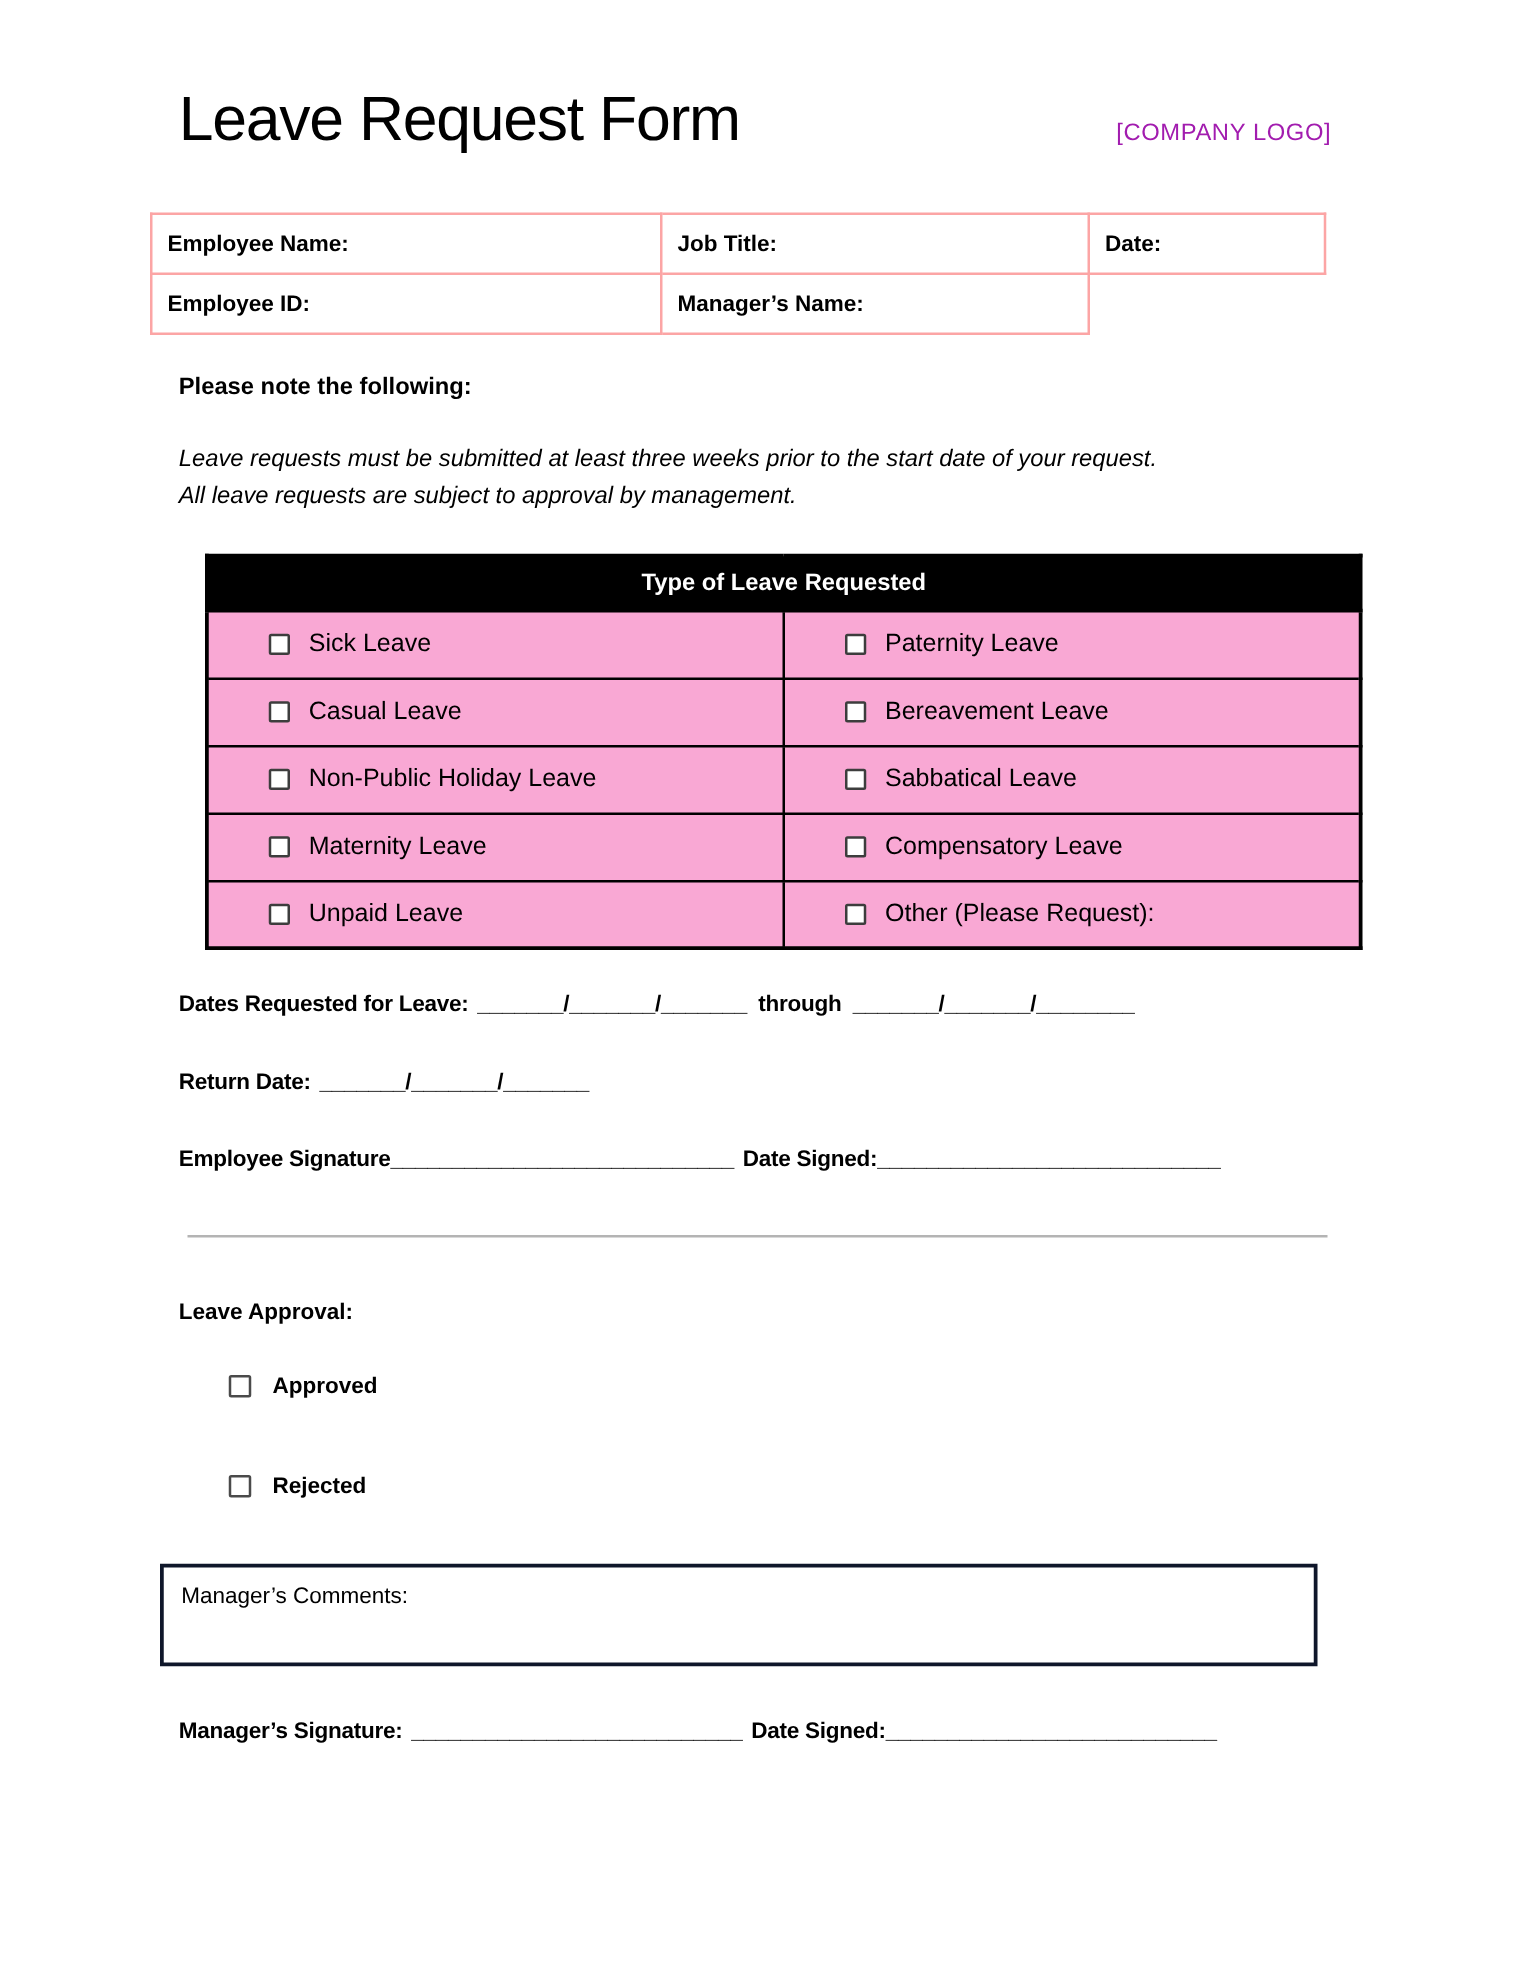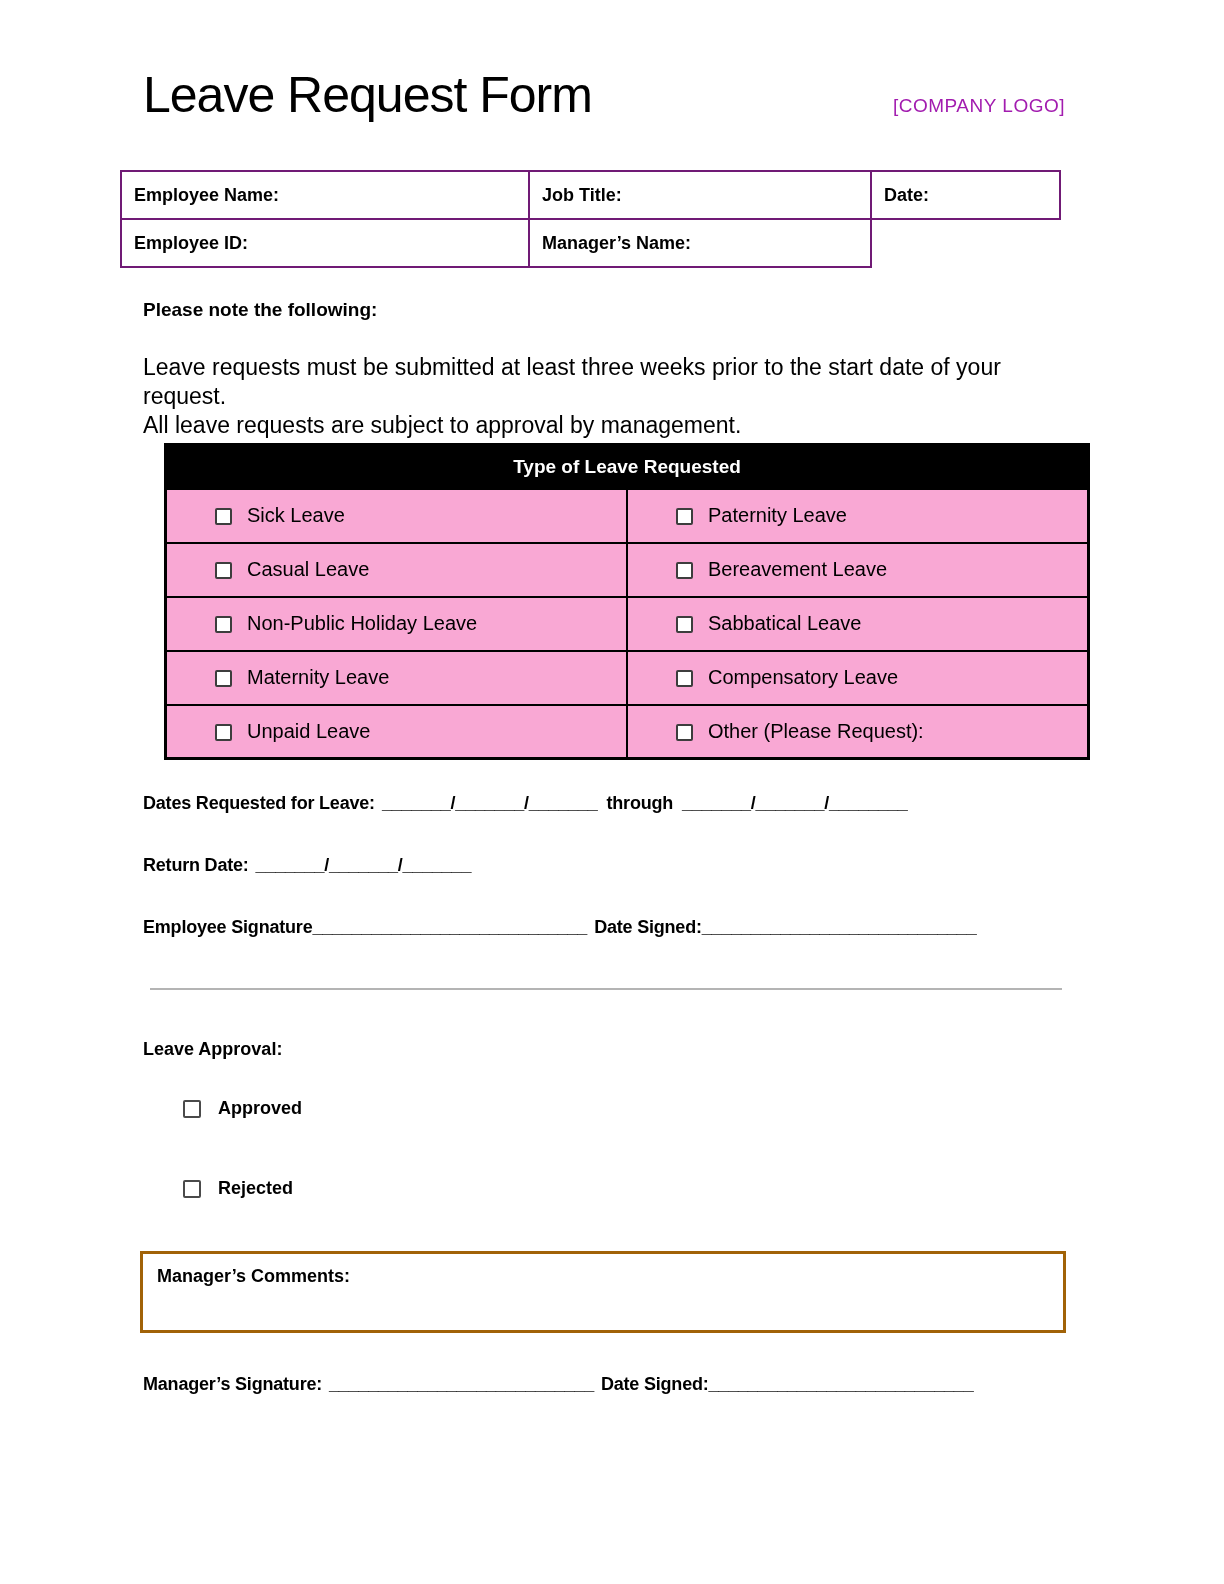--- a/index.html
+++ b/index.html
@@ -21,34 +21,34 @@
   }
   .title { font-size:50px; font-weight:500; letter-spacing:-1px; line-height:1.1; }
   .logo  { font-size:19px; color:#a21caf; letter-spacing:0.5px; font-weight:400; }
 
   
   .info-table {
     position:absolute; left:120px; top:170px;
     border-collapse:collapse; table-layout:fixed;
   }
   .info-table td {
-    border:2px solid #701a75;
+    border:2px solid #fca5a5;
     height:48px; vertical-align:middle;
     padding-left:12px;
     font-weight:bold; font-size:18px;
     background:#fff;
   }
   .info-table td.ghost { border:none; background:transparent; }
   .col-a { width:408px; } .col-b { width:342px;border-radius:19px; } .col-c { width:189px; }
 
   
   .note-heading { position:absolute; left:143px; top:299px; font-size:19px; font-weight:bold; }
   .note-body {
     position:absolute; left:143px; top:353px; width:930px;
-    font-size:23px; line-height:29px;
+    font-size:19px; font-style:italic; line-height:29px;
   }
 
   
   .leave-table {
     position:absolute; left:144px; top:443px; width:926px;
     border-collapse:collapse; table-layout:fixed; border:3px solid #000;margin-left:20px;
   }
   .leave-table th {
     background:#000; color:#fff;
     font-size:19px; font-weight:bold;
@@ -85,24 +85,24 @@
 
   .approval-heading { position:absolute; left:143px; top:1039px; font-size:18px; font-weight:bold; }
   .approval-item {
     position:absolute; left:183px;
     display:flex; align-items:center; gap:17px;
     font-size:18px; font-weight:bold;
   }
   .approval-item .cb { margin-right:0; width:18px; height:18px; border-color:#4a4a4a; vertical-align:middle; }
 
   .comments-box {
-    position:absolute; left:140px; top:1251px; width:926px; height:82px;
-    border:3px solid #a16207; background:#fff;
+    position:absolute; left:128px; top:1251px; width:926px; height:82px;
+    border:3px solid #0f172a; background:#fff;
     padding:12px 14px;
-    font-size:18px; font-weight:bold;
+    font-size:18px; font-weight:normal;
     cursor:text;
   }
 </style>
 </head>
 <body>
 
 <div class="page">
 
   <div class="header">
     <div class="title">Leave Request Form</div>

